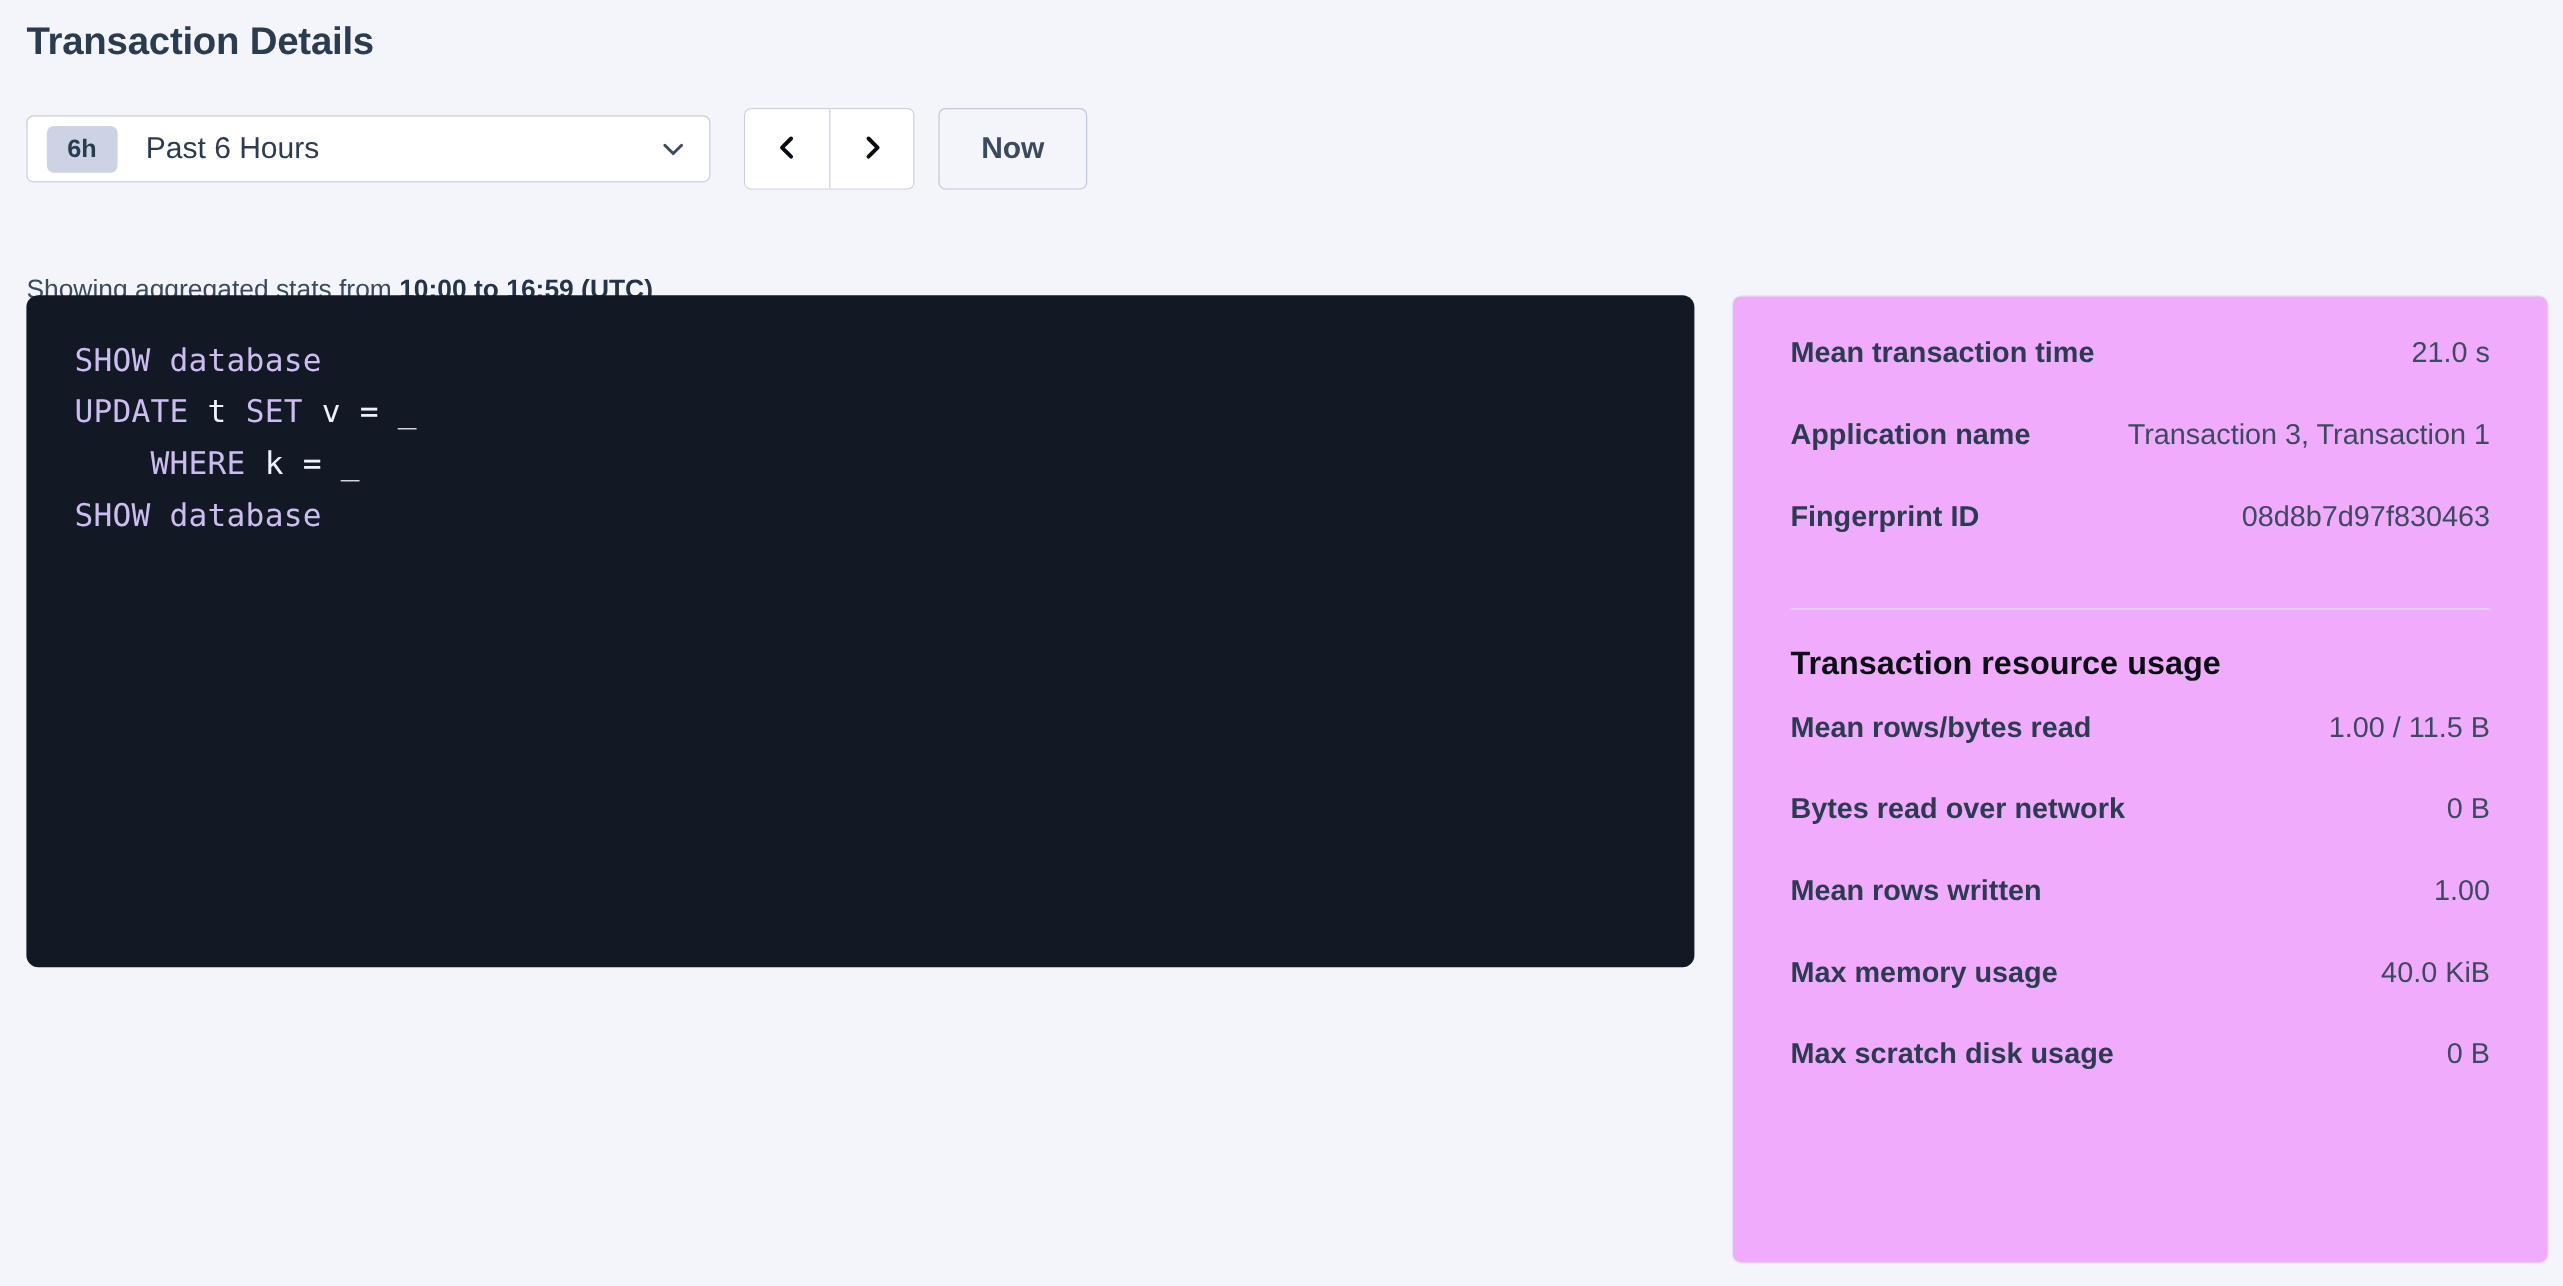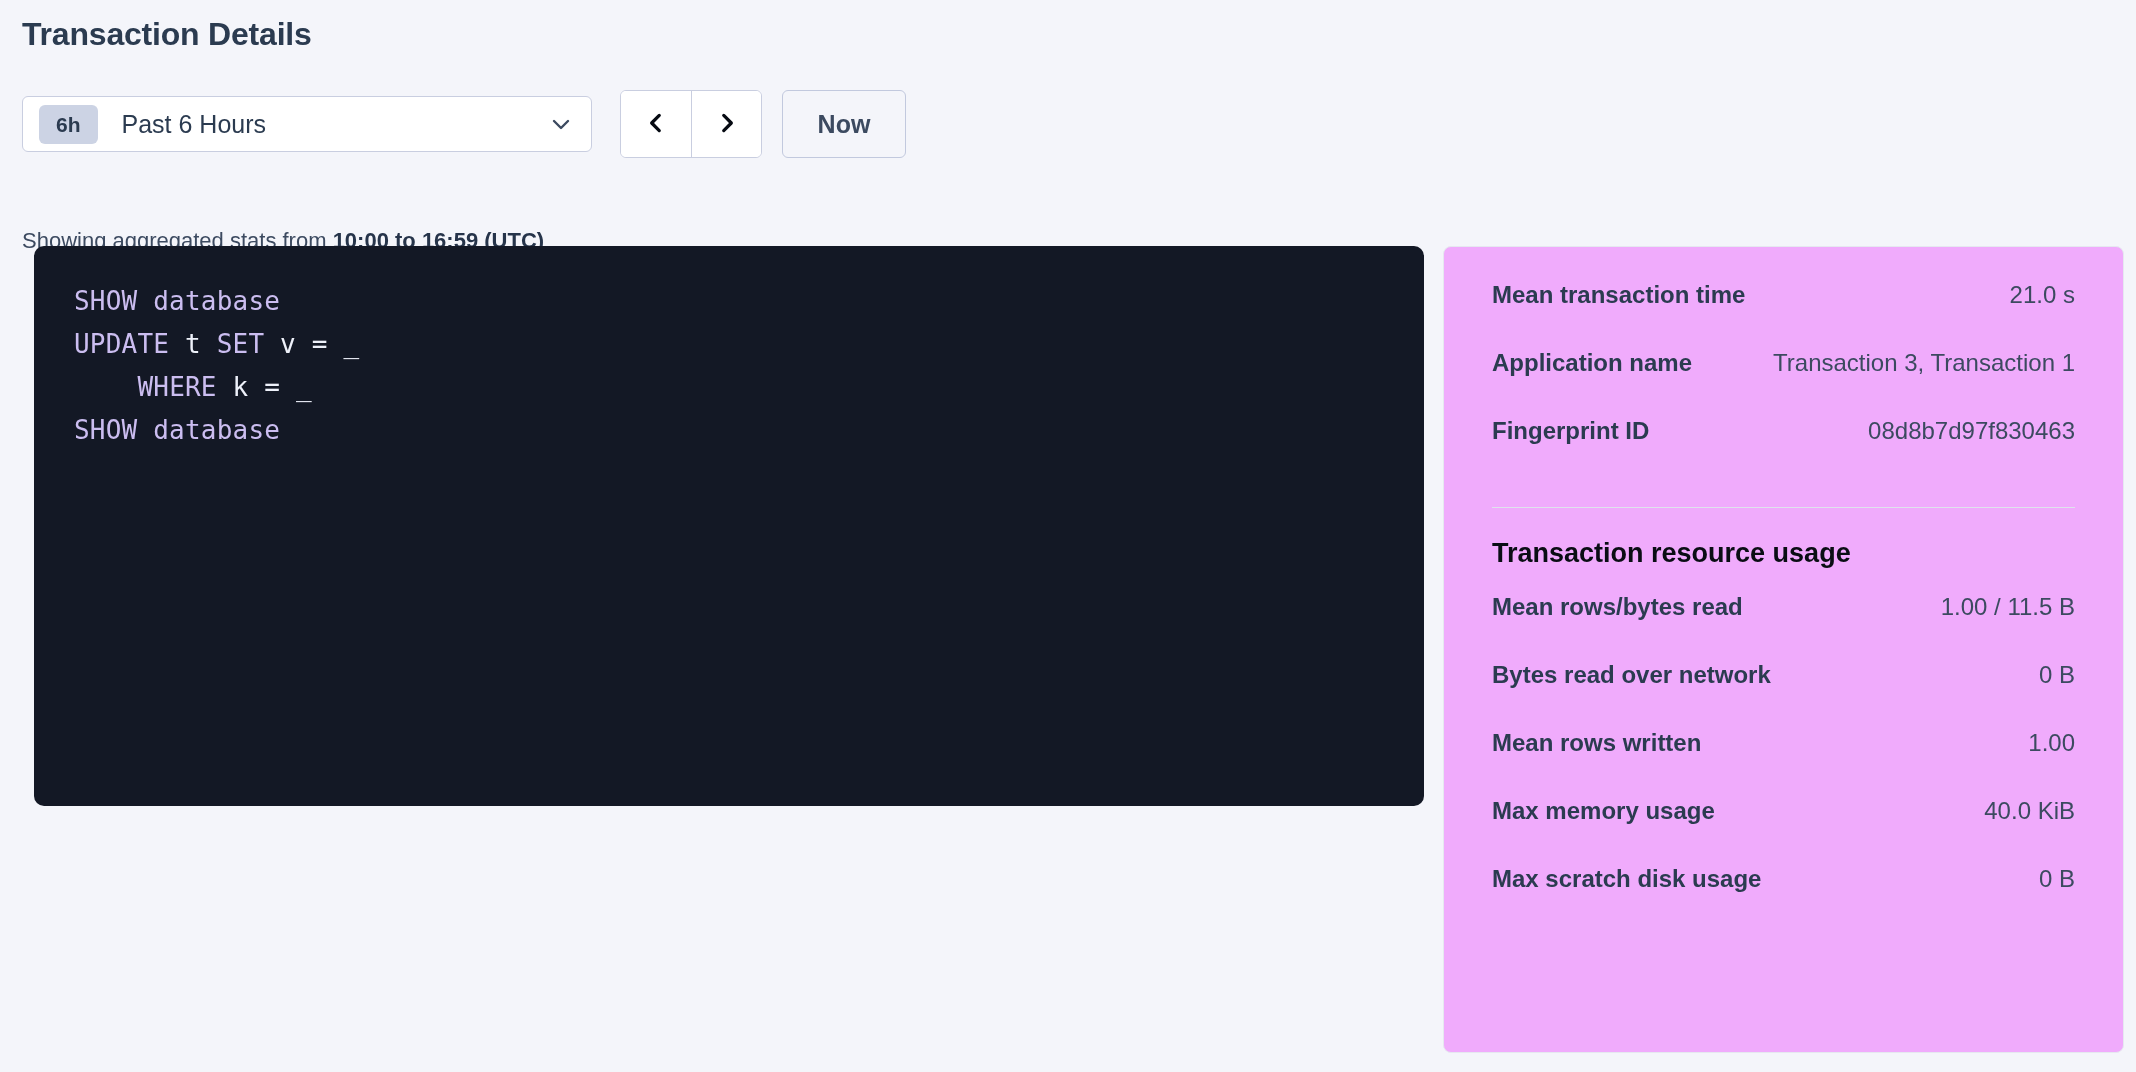--- a/index.html
+++ b/index.html
@@ -124,21 +124,21 @@
     top: 182px;
     font-size: 22px;
     color: #3c4a60;
     margin-top: 46px;
   }
   .subtitle b { font-weight: 700; color: #26344a; }
 
   
   .code-card {
     position: absolute;
-    left: 34px;
+    left: 22px;
     top: 246px;
     width: 1390px;
     height: 560px;
     background: #131825;
     border-radius: 10px;
     padding: 34px 40px;
     overflow: hidden;
   }
 
   .code-pre {

